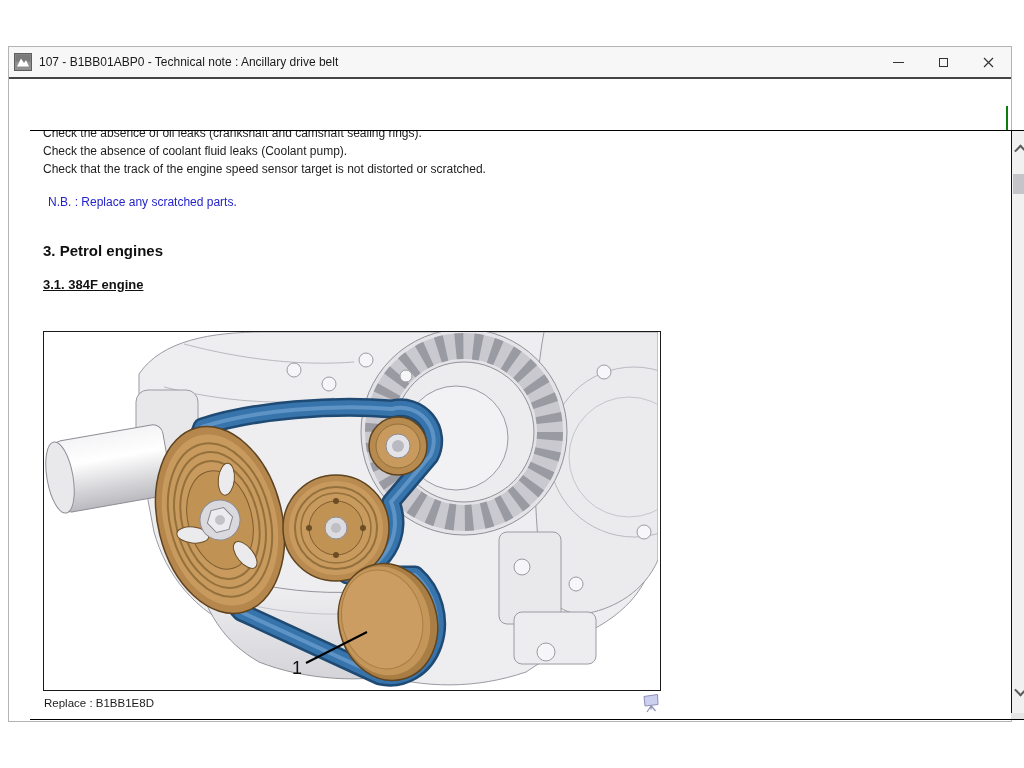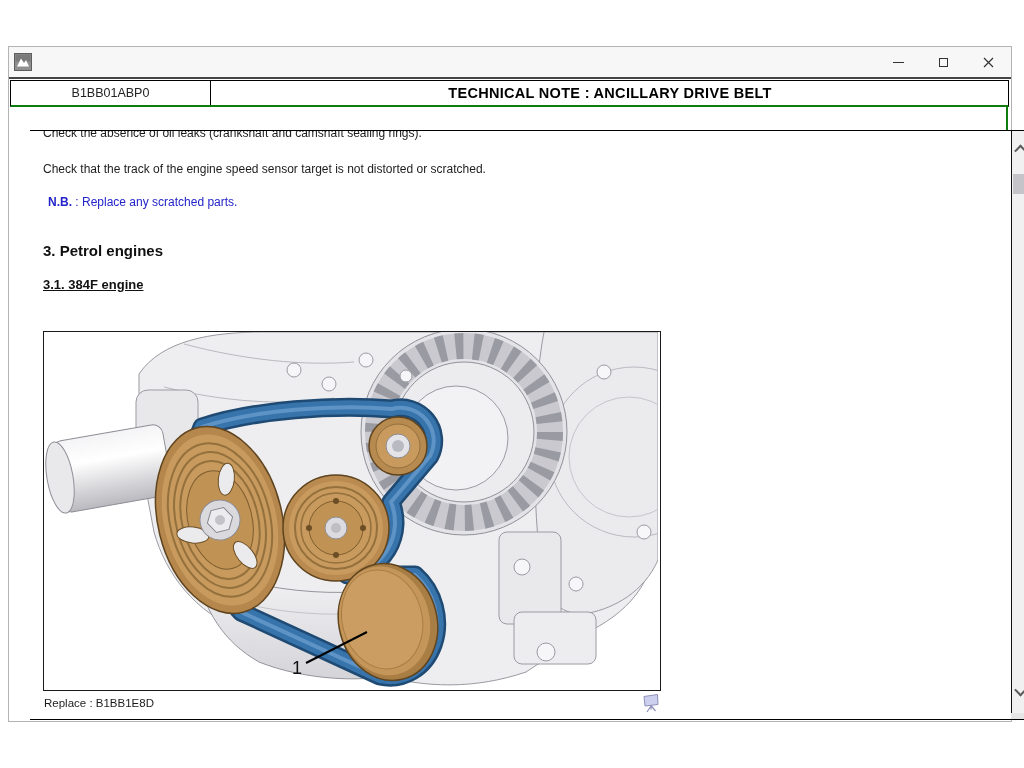--- a/index.html
+++ b/index.html
@@ -24,21 +24,21 @@
   .doc-title{position:absolute;left:201px;right:0;top:0;height:100%;text-align:center;line-height:24px;
              font-size:14.5px;font-weight:bold;color:#000;letter-spacing:.3px;white-space:nowrap;}
   .green-tab{position:absolute;left:997px;top:59px;width:2px;height:26px;background:#0e7c0e;}
   
   .content-frame{position:absolute;left:1px;top:83px;width:999px;height:590px;box-sizing:border-box;
                  border-top:1px solid #000;border-bottom:1px solid #000;border-right:1px solid #000;background:#e5e5e5;margin-left:20px;}
   .content{position:absolute;left:0;top:0;right:17px;bottom:0;overflow:hidden;background:#fff;}
   .pline{position:absolute;left:13px;font-size:12px;line-height:15px;color:#1c1c1c;white-space:nowrap;}
   .p1{top:-5px}.p2{top:13px}.p3{top:31px}
   .nb{position:absolute;left:18px;top:64px;font-size:12px;color:#2323cb;white-space:nowrap;}
-  .nb b{font-weight:bold;}
+  .nb b{font-weight:normal;}
   .h2{position:absolute;left:13px;top:111px;font-size:15px;font-weight:bold;color:#111;}
   .h3{position:absolute;left:13px;top:146px;font-size:13px;font-weight:bold;color:#111;text-decoration:underline;}
   .figure-frame{position:absolute;left:13px;top:200px;width:618px;height:360px;border:1px solid #1a1a1a;
                 box-sizing:border-box;background:#fff;}
   .caption{position:absolute;left:14px;top:566px;font-size:11.5px;color:#1c1c1c;}
   .screen-icon{position:absolute;left:612px;top:562px;width:18px;height:20px;cursor:pointer;}
   
   .scrollbar{position:absolute;right:0;top:0;width:17px;height:582px;background:#f1f1f1;
              border-left:1px solid #111;box-sizing:border-box;}
   .sb-btn{position:absolute;left:0;width:16px;height:16px;display:flex;align-items:center;justify-content:center;}
@@ -55,45 +55,43 @@
   <div class="window">
 
     <div class="titlebar">
       <span class="app-icon">
         <svg width="18" height="18" viewBox="0 0 18 18">
           <rect x="0.5" y="0.5" width="17" height="17" fill="#8f8f8f" stroke="#5e5e5e"></rect>
           <rect x="1.5" y="1.5" width="15" height="7" fill="#7a7a7a"></rect>
           <path d="M3,13.5 L7,5.5 L10,10 L12,7 L15,13.5 Z" fill="#ffffff"></path>
         </svg>
       </span>
+      <span class="title-text">107 - B1BB01ABP0 - Technical note : Ancillary drive belt</span>
       <div class="controls">
         <div class="ctrl">
             <span class="glyph-min"></span>
           </div>
         <div class="ctrl">
             <span class="glyph-max"></span>
           </div>
         <div class="ctrl">
           <svg width="11" height="11" viewBox="0 0 11 11">
             <path d="M1,1 L10,10 M10,1 L1,10" stroke="#333" stroke-width="1.2" fill="none"></path>
           </svg>
         </div>
       </div>
     </div>
 
-    <div class="doc-header">
-      <div class="doc-code">B1BB01ABP0</div>
-      <div class="doc-title">TECHNICAL NOTE : ANCILLARY DRIVE BELT</div>
-    </div>
     <div class="green-tab"></div>
 
     <div class="content-frame">
       <div class="content">
 
         <div class="pline p1">Check the absence of oil leaks (crankshaft and camshaft sealing rings).</div>
+        <div class="pline p2">Check the absence of coolant fluid leaks (Coolant pump).</div>
         <div class="pline p3">Check that the track of the engine speed sensor target is not distorted or scratched.</div>
 
         <div class="nb"><b>N.B.</b><span> : Replace any scratched parts.</span></div>
 
         <div class="h2">3. Petrol engines</div>
         <div class="h3">3.1. 384F engine</div>
 
         <div class="figure-frame">
           <svg width="614" height="356" viewBox="0 0 614 356">
             <defs>

